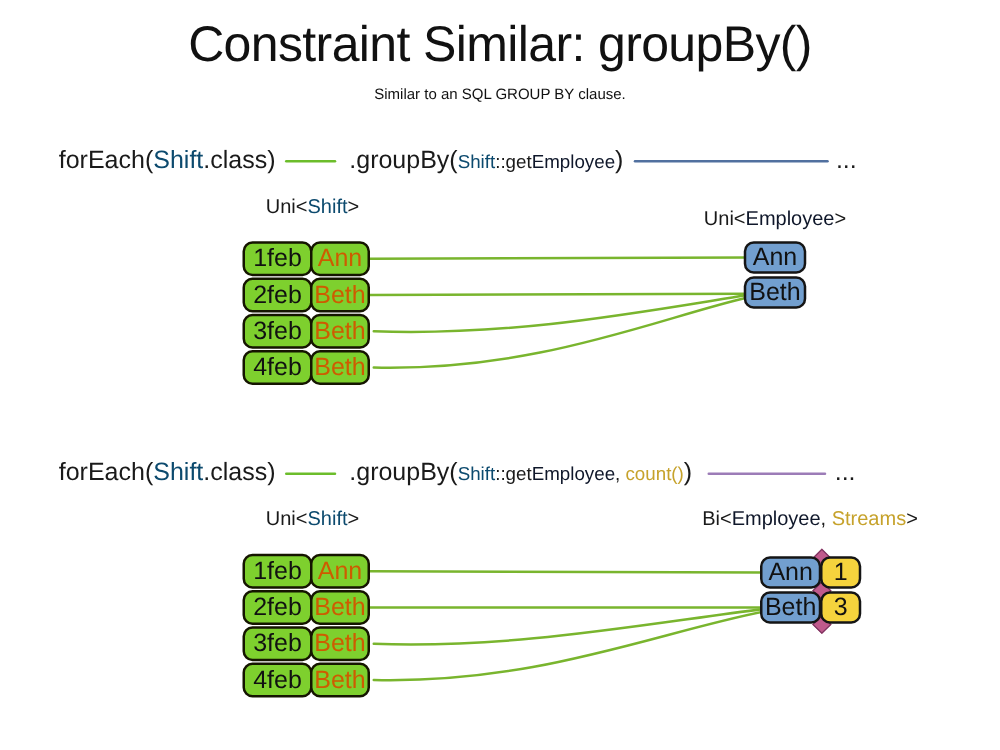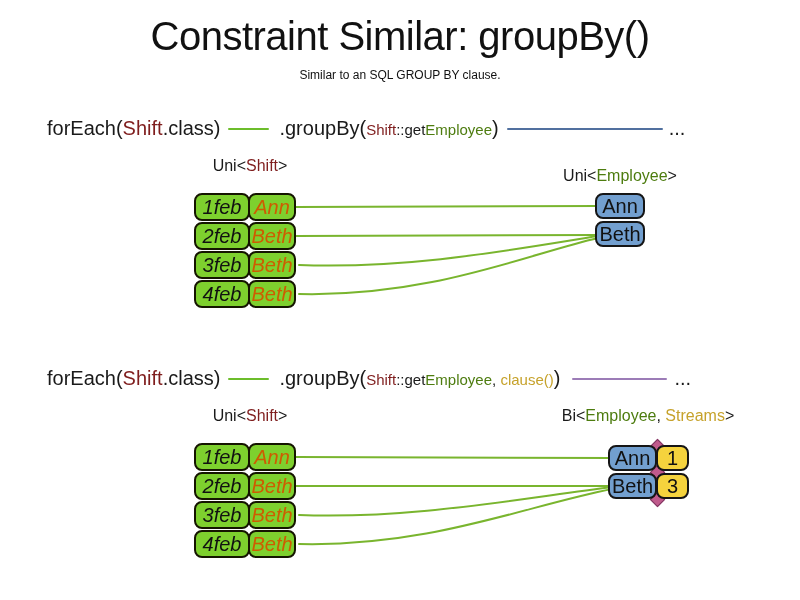--- a/index.html
+++ b/index.html
@@ -7,33 +7,33 @@
        font-family:"Liberation Sans",sans-serif;color:#1a1a1a;}
   .abs{position:absolute;}
 
   .title{top:14px;left:0;width:800px;text-align:center;font-size:40px;
          letter-spacing:-0.5px;color:#111;}
   .subtitle{top:68px;left:0;width:800px;text-align:center;font-size:12px;color:#111;}
 
   
   .code{display:flex;align-items:baseline;white-space:pre;font-size:20px;z-index:2;text-align:center;}
   .code .sm{font-size:15px;}
-  .green-t{color:#7f1d1d;}
-  .blue-t{color:#4d7c0f;}
+  .green-t{color:#0c4a6e;}
+  .blue-t{color:#0f172a;}
   .gold-t{color:#c6a22b;}
   .hline{align-self:center;height:2px;border-radius:1px;}
   .hline.g{width:41px;background:#6cbd2b;margin:0 10px 0 8px;}
   .hline.b{width:156px;background:#51709f;margin:0 6px 0 8px;}
   .hline.p{width:95px;background:#9c7cb7;margin:0 7px 0 12px;}
 
   .tlabel{font-size:16px;transform:translateX(-50%);white-space:pre;z-index:2;}
 
   
   .stable{z-index:2;}
-  .trow{display:flex;margin-bottom:1px;font-style:italic;}
+  .trow{display:flex;margin-bottom:1px;}
   .cell{box-sizing:border-box;height:28px;border:2px solid #151500;border-radius:8px;
         display:flex;align-items:center;justify-content:center;
         font-size:20px;background:#7ed02e;}
   .cell.date{width:56px;color:#111;}
   .cell.name{width:48px;margin-left:-2px;color:#ce5c00;}
 
   
   .groups{z-index:2;}
   .grow{display:flex;margin-bottom:2px;}
   .gbox{box-sizing:border-box;height:26px;border:2px solid #151515;border-radius:8px;
@@ -103,21 +103,21 @@
     <div class="gbox nm1">Ann</div>
   </div>
   <div class="grow">
     <div class="gbox nm1">Beth</div>
   </div>
 </div>
 
 <div class="abs code" style="left:47px;top:367px;">
   <span>forEach(</span><span class="green-t">Shift</span><span>.class)</span>
   <span class="hline g"></span>
-  <span>.groupBy(</span><span class="sm green-t">Shift</span><span class="sm">::get</span><span class="sm blue-t">Employee</span><span class="sm">, </span><span class="sm gold-t">clause()</span><span>)</span>
+  <span>.groupBy(</span><span class="sm green-t">Shift</span><span class="sm">::get</span><span class="sm blue-t">Employee</span><span class="sm">, </span><span class="sm gold-t">count()</span><span>)</span>
   <span class="hline p"></span>
   <span>...</span>
 </div>
 
 <div class="abs tlabel" style="left:250px;top:407px;"><span>Uni&lt;</span><span class="green-t">Shift</span><span>&gt;</span></div>
 
 <div class="abs tlabel" style="left:648px;top:407px;"><span>Bi&lt;</span><span class="blue-t">Employee</span><span>, </span><span class="gold-t">Streams</span><span>&gt;</span></div>
 
 <div class="abs stable" style="left:194px;top:443px;">
   <div class="trow">

